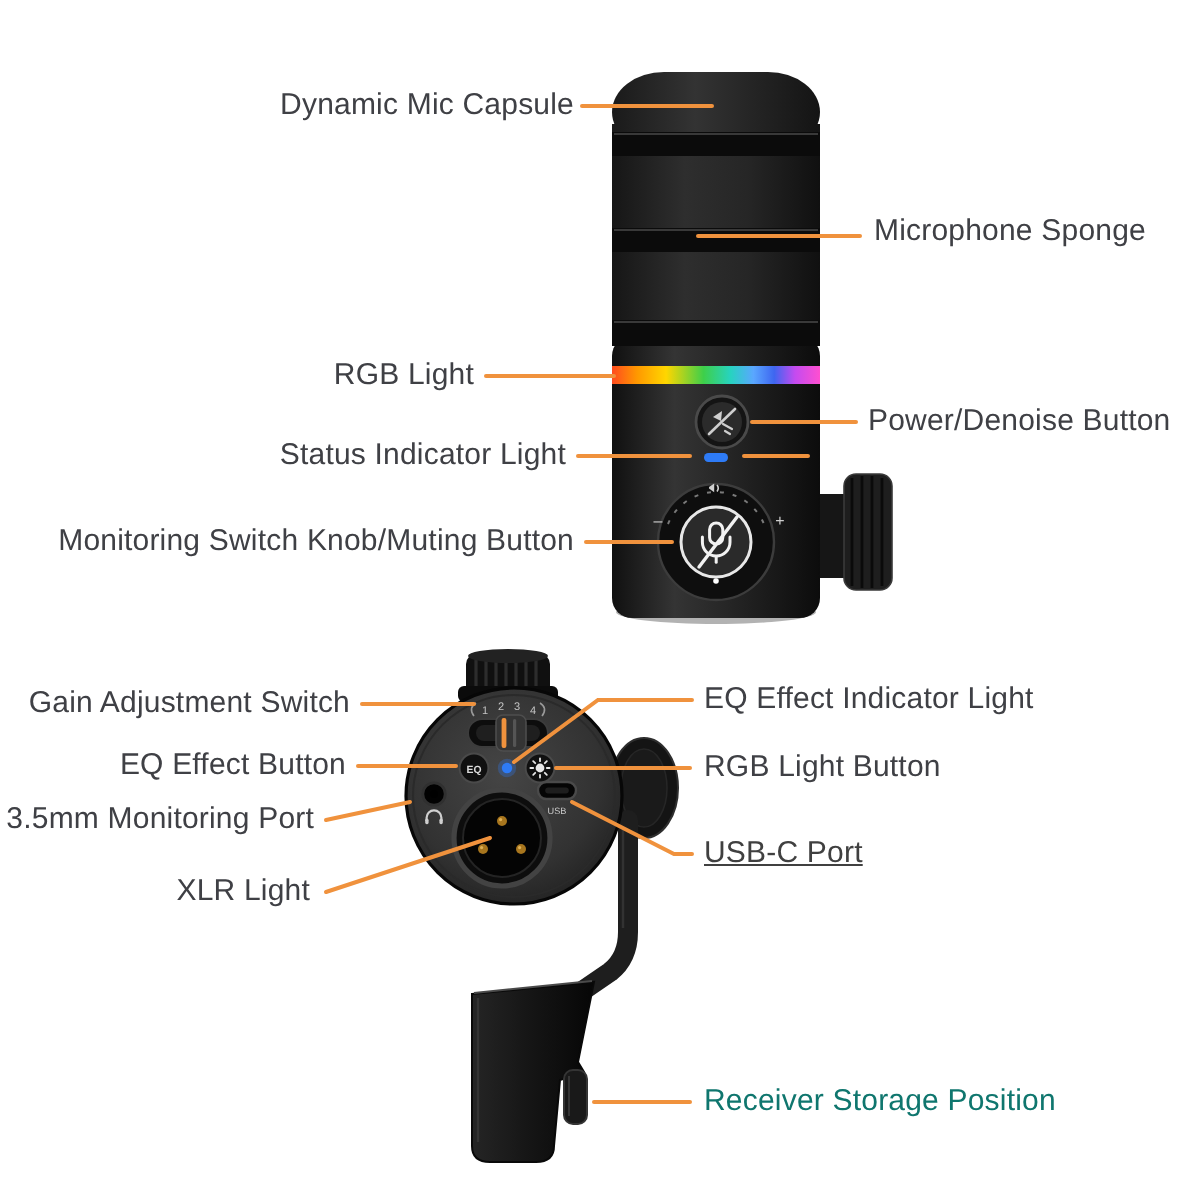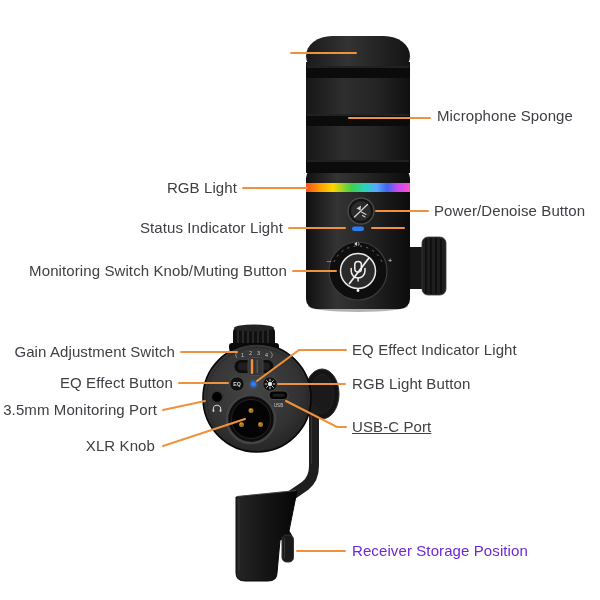--- a/index.html
+++ b/index.html
@@ -244,26 +244,27 @@
       <path d="M346,350 H299 L257,381"></path>
       <path d="M179,383 H228"></path>
       <path d="M278,384 H345"></path>
       <path d="M163,410 L205,401"></path>
       <path d="M163,446 L245,419"></path>
       <path d="M286,401 L337,427 H346"></path>
       <path d="M297,551 H345"></path>
     </g>
   </svg>
 
+  <div class="callout left-side" style="right: 313px; top: 44px; color: rgb(63, 64, 69);">Dynamic Mic Capsule</div>
   <div class="callout right-side" style="left: 437px; top: 107px; color: rgb(63, 64, 69);">Microphone Sponge</div>
   <div class="callout left-side" style="right: 363px; top: 179px; color: rgb(63, 64, 69);">RGB Light</div>
   <div class="callout right-side" style="left: 434px; top: 202px; color: rgb(63, 64, 69);">Power/Denoise Button</div>
   <div class="callout left-side" style="right: 317px; top: 219px; color: rgb(63, 64, 69);">Status Indicator Light</div>
   <div class="callout left-side" style="right: 313px; top: 262px; color: rgb(63, 64, 69);">Monitoring Switch Knob/Muting Button</div>
   <div class="callout left-side" style="right: 425px; top: 343px; color: rgb(63, 64, 69);">Gain Adjustment Switch</div>
   <div class="callout right-side" style="left: 352px; top: 341px; color: rgb(63, 64, 69);">EQ Effect Indicator Light</div>
   <div class="callout right-side" style="left: 352px; top: 375px; color: rgb(63, 64, 69);">RGB Light Button</div>
   <div class="callout left-side" style="right: 427px; top: 374px; color: rgb(63, 64, 69);">EQ Effect Button</div>
   <div class="callout left-side" style="right: 443px; top: 401px; color: rgb(63, 64, 69);">3.5mm Monitoring Port</div>
   <div class="callout right-side" style="left: 352px; top: 418px; color: #404040; text-decoration: underline;">USB-C Port</div>
-  <div class="callout left-side" style="right: 445px; top: 437px; color: rgb(63, 64, 69);">XLR Knob</div>
-  <div class="callout right-side" style="left: 352px; top: 542px; color: #6d28d9;">Receiver Storage Position</div>
+  <div class="callout left-side" style="right: 445px; top: 437px; color: rgb(63, 64, 69);">XLR Light</div>
+  <div class="callout right-side" style="left: 352px; top: 542px; color: #0f766e;">Receiver Storage Position</div>
 </div>
 
 </body></html>

